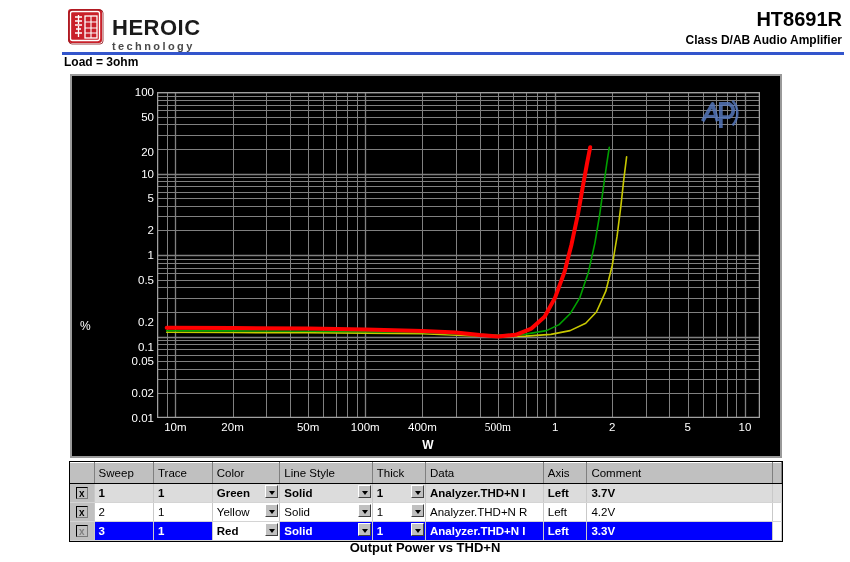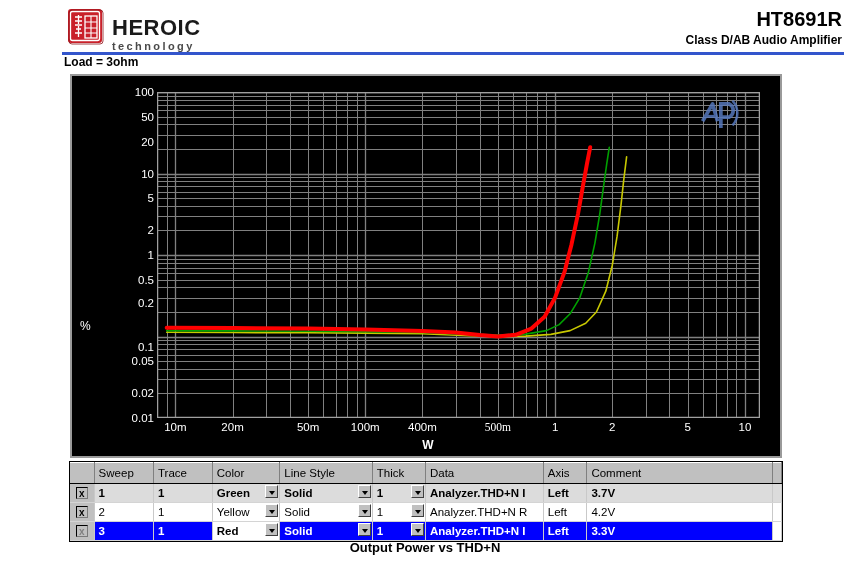--- a/index.html
+++ b/index.html
@@ -126,27 +126,27 @@
   <div id="header-rule"></div>
 </div>
 
 <div id="load-label">Load = 3ohm</div>
 
 <div id="chart-panel">
 
   <div class="ylabel-col" id="ylabels">
       <div class="ylab" style="top: 16px;">100</div>
       <div class="ylab" style="top: 40.5339px;">50</div>
-      <div class="ylab" style="top: 66px; margin-left: 23px;">20</div>
+      <div class="ylab" style="top: 76px; margin-left: 23px;">20</div>
       <div class="ylab" style="top: 97.5px;">10</div>
       <div class="ylab" style="top: 122.034px;">5</div>
       <div class="ylab" style="top: 154.466px;">2</div>
       <div class="ylab" style="top: 179px;">1</div>
       <div class="ylab" style="top: 203.534px;">0.5</div>
-      <div class="ylab" style="top: 227px; margin-left: 24px;">0.2</div>
+      <div class="ylab" style="top: 246px; margin-left: 24px;">0.2</div>
       <div class="ylab" style="top: 271px;">0.1</div>
       <div class="ylab" style="top: 285.034px;">0.05</div>
       <div class="ylab" style="top: 317.466px;">0.02</div>
       <div class="ylab" style="top: 342px; text-align: center;">0.01</div>
     </div>
   <div id="y-axis-title">%</div>
 
   <div id="plot-area">
     <svg class="grid-svg" id="grid-layer" width="603" height="326">
         <line x1="0.5" y1="0" x2="0.5" y2="326" stroke="#808080" stroke-width="1"></line>

